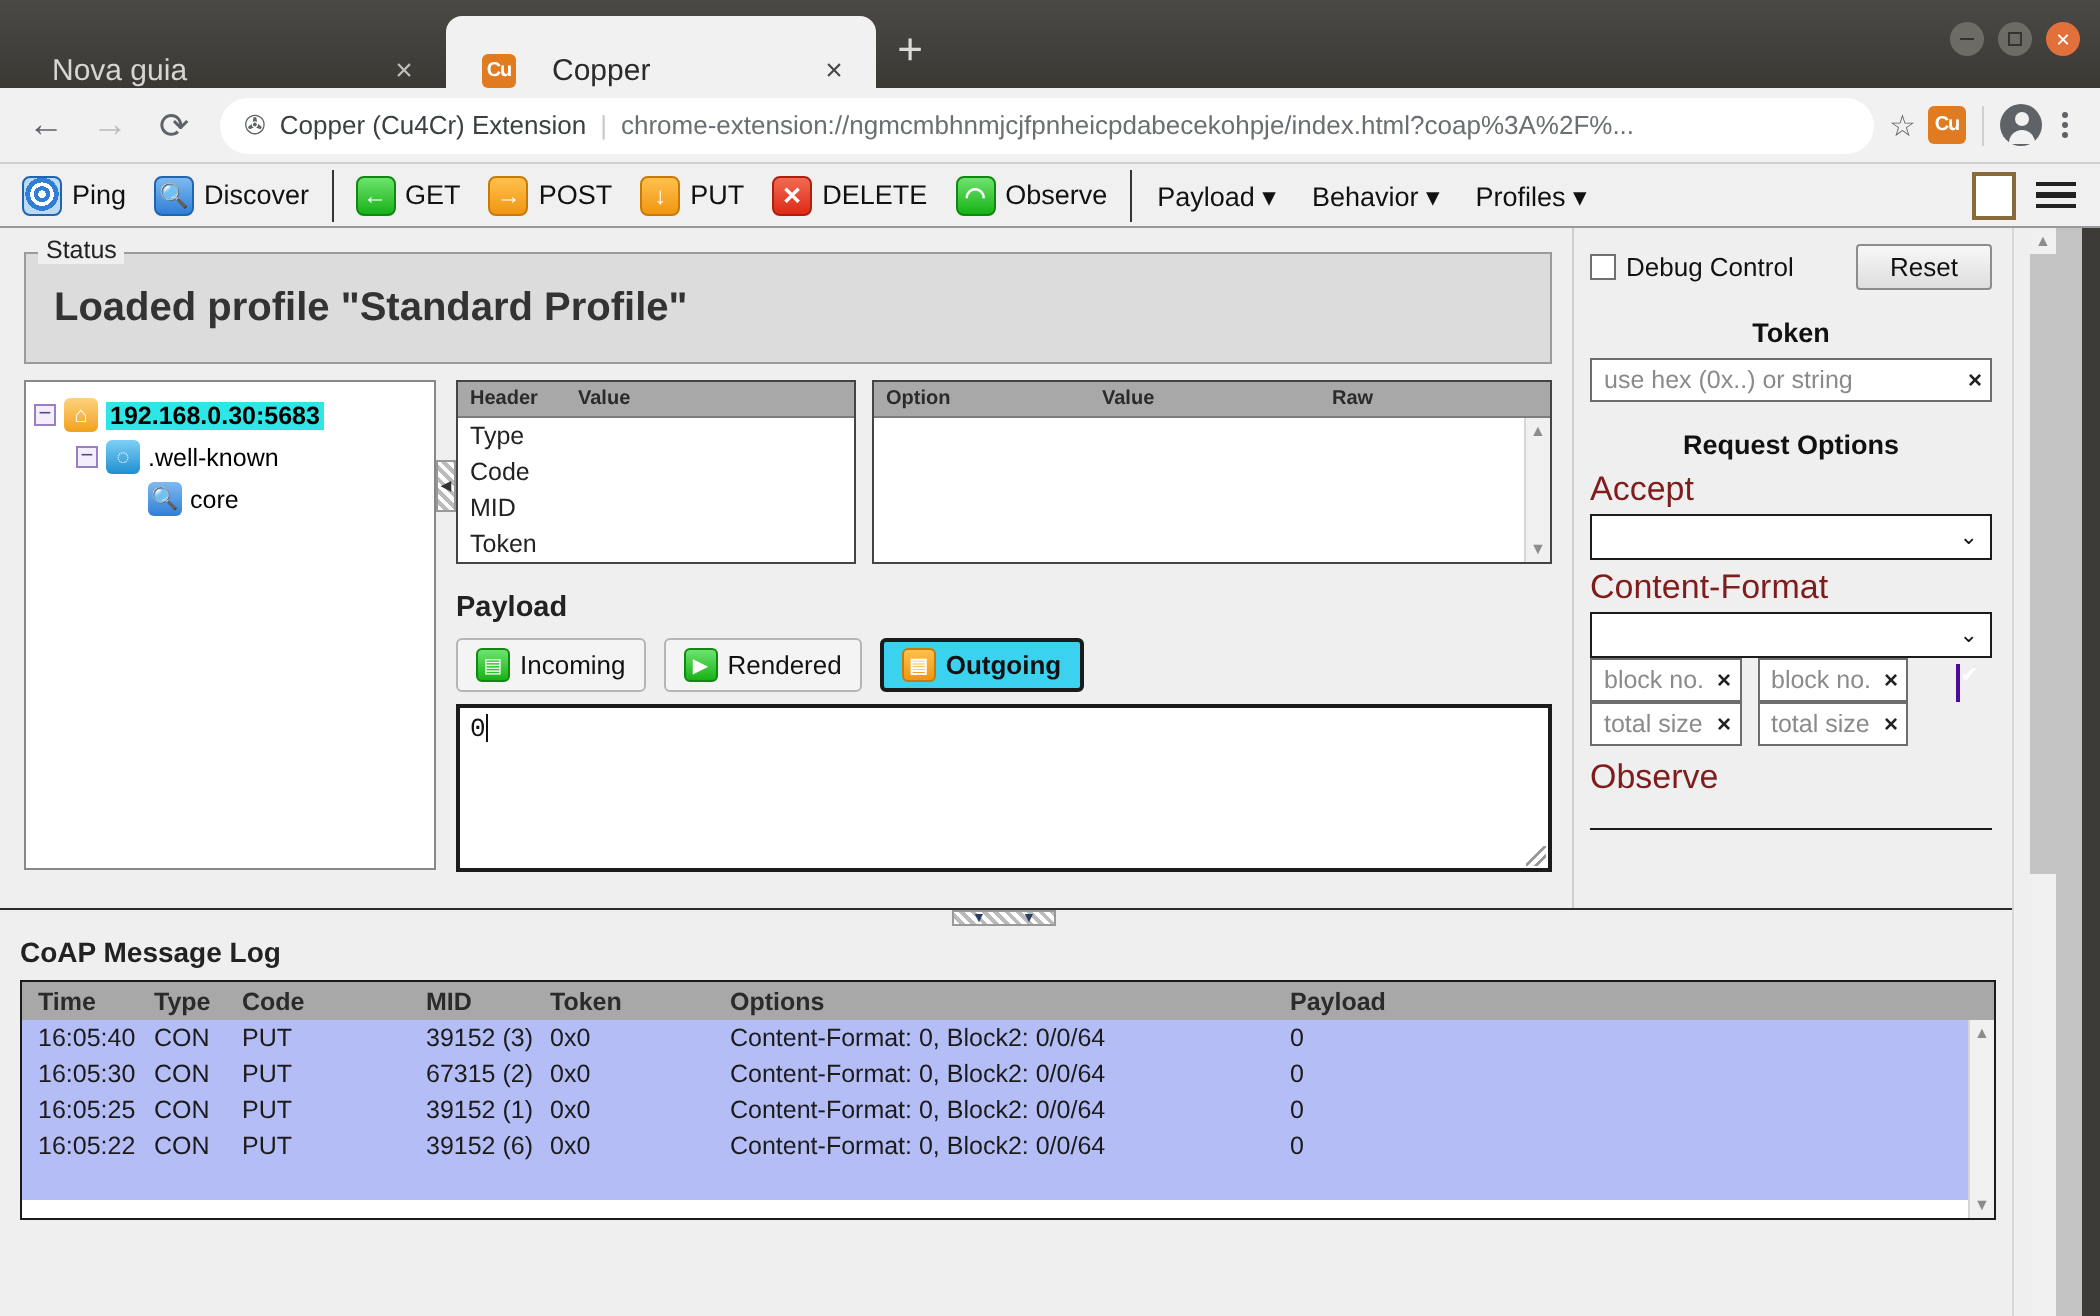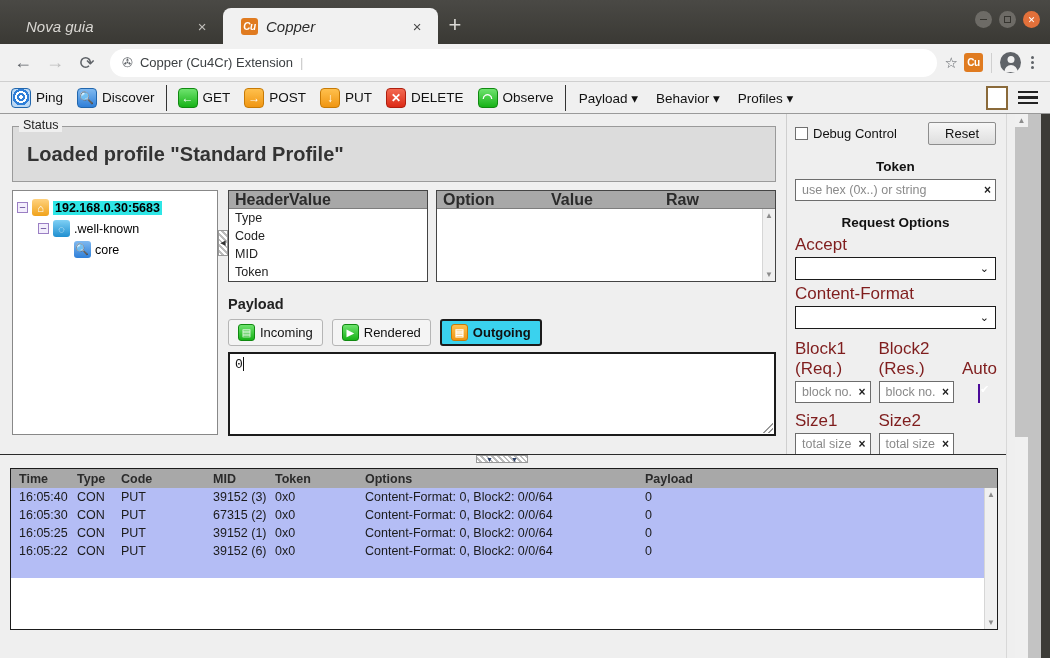--- a/index.html
+++ b/index.html
@@ -11,23 +11,23 @@
     background: #3c3b37;
   }
   
   .window { width: 1050px; height: 658px; position: relative; background: #3c3b37; }
   .titlebar {
     height: 44px; background: linear-gradient(#4a4945, #3a3934);
     position: relative; display: flex; align-items: flex-end;
     padding-left: 8px;
   }
   .tab {
-    height: 36px; display: flex; align-items: center; gap: 8px;
+    height: 36px; display: flex; align-items: flex-end; gap: 18px;
     padding: 0 12px 0 18px; min-width: 215px; position: relative;
-    font-size: 15px; color: #d8d6d2; font-style: italic;
+    font-size: 15px; color: #d8d6d2;
   }
   .tab.active {
     background: #f1f1f1; color: #2b2b2b;
     border-radius: 8px 8px 0 0;
   }
   .tab-favicon {
     width: 17px; height: 17px; border-radius: 3px;
     background: #e07b20; color: #fff; font-size: 10px; font-weight: bold;
     display: flex; align-items: center; justify-content: center;
     letter-spacing: -0.5px;
@@ -195,21 +195,21 @@
   }
   .splitv-arrow { font-size: 7px; color: #333; }
   .rightpanels { flex: 1; display: flex; flex-direction: column; }
   .toprow { display: flex; gap: 8px; height: 92px; }
   .grid {
     border: 1px solid #444; background: #fff; display: flex;
     flex-direction: column; overflow: hidden; position: relative;
   }
   .grid-head {
     background: #a8a8a8; height: 18px; display: flex; align-items: center;
-    font-size: 16px; font-weight: bold; color: #2b2b2b;
+    font-size: 10px; font-weight: bold; color: #2b2b2b;
     border-bottom: 1px solid #7d7d7d;
   }
   .grid-head span { padding-left: 6px; }
   .grid-body { flex: 1; overflow: hidden; }
   .grow { height: 18px; display: flex; align-items: center; font-size: 12.5px;
           color: #222; padding-left: 6px; }
   .mini-sb {
     position: absolute; right: 0; top: 18px; bottom: 0; width: 13px;
     background: #f0f0f0; border-left: 1px solid #d6d6d6;
   }
@@ -290,21 +290,21 @@
     position: absolute; left: 476px; top: 0; width: 52px; height: 8px;
     background: repeating-linear-gradient(45deg,#fff 0 2px,#bbb 2px 4px);
     border: 1px solid #999; display: flex; align-items: center;
     justify-content: space-around; font-size: 7px; color: #2b3f66;
   }
 
   
   .logpane { position: absolute; left: 0; top: 348px; width: 1006px; height: 196px;
              padding: 6px 8px 0 10px; }
   .log-title { font-size: 14px; font-weight: bold; color: #222; margin-bottom: 6px; }
-  .logtable { border: 1px solid #1b1b1b; background: #fff; height: 162px;
+  .logtable { border: 1px solid #1b1b1b; background: #fff; height: 120px;
               position: relative; overflow: hidden; }
   .log-head {
     background: #a8a8a8; height: 19px; display: flex; align-items: center;
     font-size: 12.5px; font-weight: bold; color: #2b2b2b;
   }
   .log-row { height: 18px; display: flex; align-items: center; font-size: 12.5px;
              color: #1b1b1b; background: #b4bdf5; justify-content: space-between; }
   .log-fill { background: #b4bdf5; }
   .c-time { width: 66px; padding-left: 8px; }
   .c-type { width: 44px; }
@@ -342,20 +342,21 @@
   </div>
 
   <div class="navbar">
     <div class="navbtn">←</div>
     <div class="navbtn dim">→</div>
     <div class="navbtn">⟳</div>
     <div class="omnibox">
       <span>✇</span>
       <span class="ext-name">Copper (Cu4Cr) Extension</span>
       <span class="omni-sep">|</span>
+      <span class="omni-url">chrome-extension://ngmcmbhnmjcjfpnheicpdabecekohpje/index.html?coap%3A%2F%...</span>
     </div>
     <div class="star">☆</div>
     <div class="ext-icon">Cu</div>
     <div class="vdiv"></div>
     <div class="avatar"></div>
     <div class="kebab">
         <i></i>
         <i></i>
         <i></i>
       </div>
@@ -520,44 +521,34 @@
             <span></span>
             <span class="chev">⌄</span>
           </div>
 
           <div class="sb-label">Content-Format</div>
           <div class="selfield">
             <span></span>
             <span class="chev">⌄</span>
           </div>
 
-          <div class="two" style="margin-top:6px">
-            <div class="sb-label">Block1 (Req.)</div>
-            <div class="sb-label">Block2 (Res.)</div>
-            <div class="auto-col sb-label">Auto</div>
-          </div>
           <div class="two">
             <div class="txtfield">
               <span>block no.</span>
               <span class="x">×</span>
             </div>
             <div class="txtfield">
               <span>block no.</span>
               <span class="x">×</span>
             </div>
             <div class="auto-col">
               <span class="chk on"></span>
             </div>
           </div>
 
-          <div class="two" style="margin-top:4px">
-            <div class="sb-label">Size1</div>
-            <div class="sb-label">Size2</div>
-            <div class="auto-col"></div>
-          </div>
           <div class="two">
             <div class="txtfield">
               <span>total size</span>
               <span class="x">×</span>
             </div>
             <div class="txtfield">
               <span>total size</span>
               <span class="x">×</span>
             </div>
             <div class="auto-col"></div>
@@ -569,20 +560,21 @@
       </div>
 
       <div class="splith">
         <div class="splith-handle">
           <span>▼</span>
           <span>▼</span>
         </div>
       </div>
 
       <div class="logpane">
+        <div class="log-title">CoAP Message Log</div>
         <div class="logtable">
           <div class="log-head">
             <span class="c-time">Time</span>
             <span class="c-type">Type</span>
             <span class="c-code">Code</span>
             <span class="c-mid">MID</span>
             <span class="c-token">Token</span>
             <span class="c-opts">Options</span>
             <span class="c-pay">Payload</span>
           </div>

